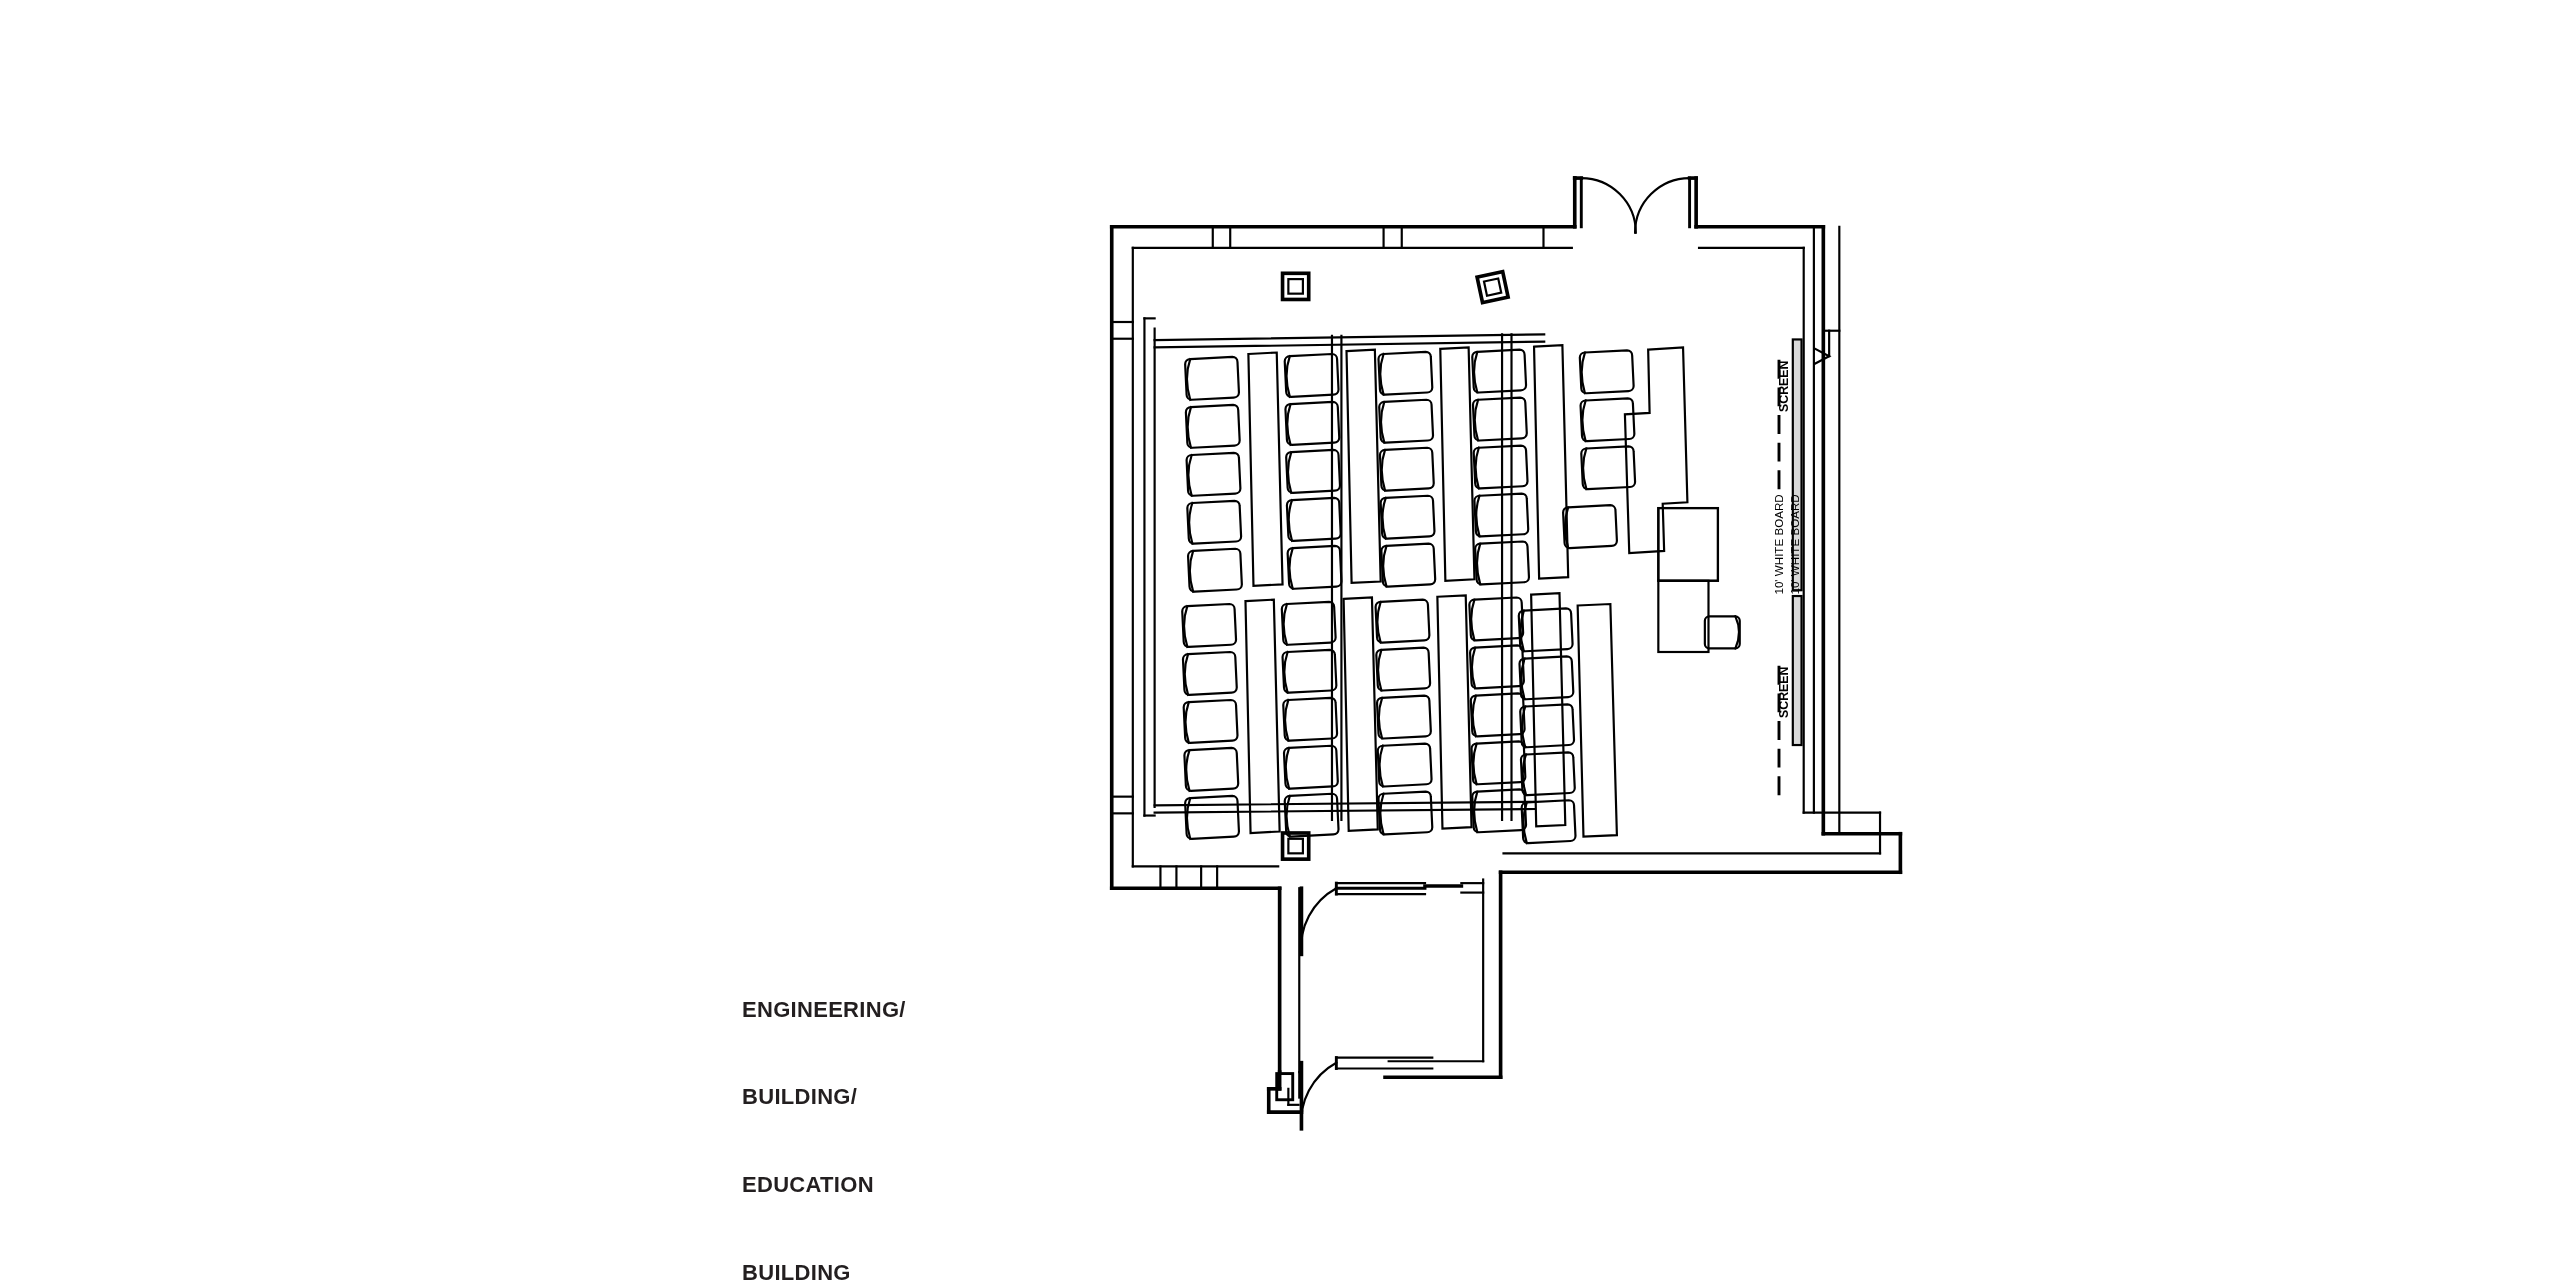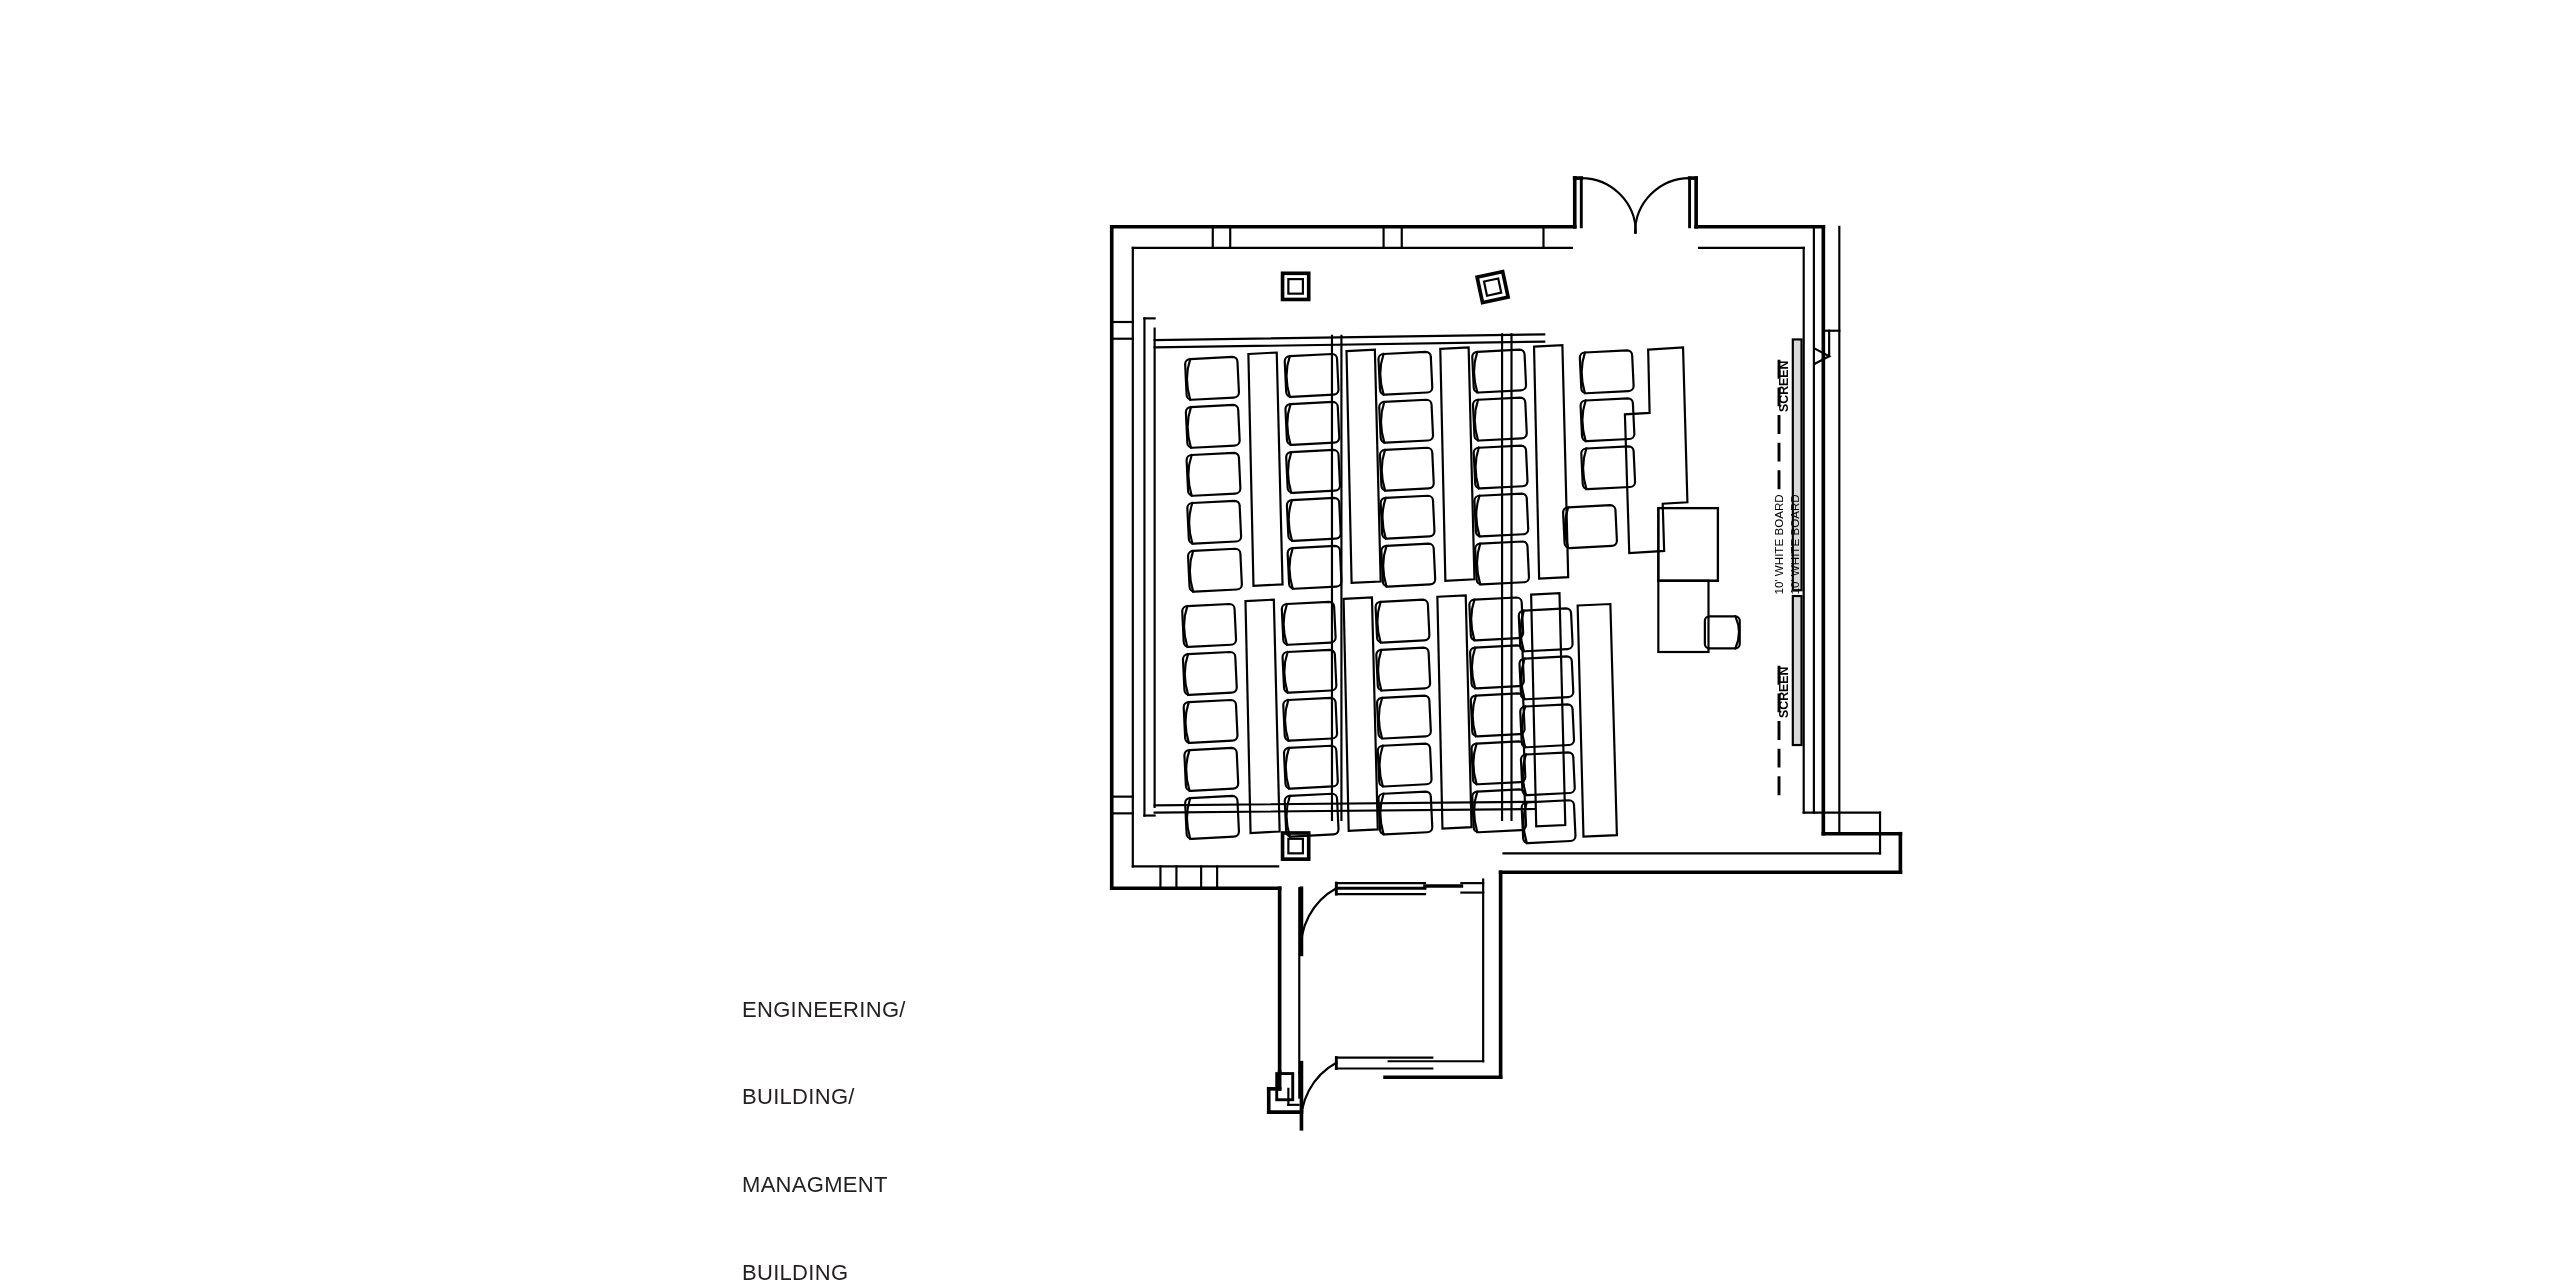--- a/index.html
+++ b/index.html
@@ -30,21 +30,21 @@
     left: 742px;
     top: 936px;
     width: 305px;
     font-family: "Liberation Sans", sans-serif;
     font-size: 22px;
     line-height: 1.33;
     letter-spacing: 0.3px;
     color: #231f20;
     white-space: pre;
   }
-  .caption-line { display: block; }
+  .caption-line { display: block; font-weight: bold; }
 </style>
 </head>
 <body>
 
 <div id="plan-root">
 
 <svg id="plan-svg" viewBox="0 0 3543 1772" xmlns="http://www.w3.org/2000/svg">
   <rect x="0" y="0" width="3543" height="1772" fill="#ffffff"></rect>
 
   <g fill="none" stroke="#000000" stroke-linecap="square" stroke-linejoin="miter">
@@ -514,19 +514,19 @@
   <g fill="#000000" stroke="none" font-family="Liberation Sans, sans-serif" font-size="16">
     <text transform="translate(2452,680) rotate(-90)" text-anchor="end">10' WHITE BOARD</text>
     <text transform="translate(2475,680) rotate(-90)" text-anchor="end">10' WHITE BOARD</text>
   </g>
 
 </svg>
 
 <div class="caption-block">
   <span class="caption-line">ENGINEERING/</span>
   <span class="caption-line">BUILDING/</span>
-  <span class="caption-line">MANAGMENT</span>
+  <span class="caption-line">EDUCATION</span>
   <span class="caption-line">BUILDING</span>
   
 </div>
 
 </div>
 
 
 </body></html>

